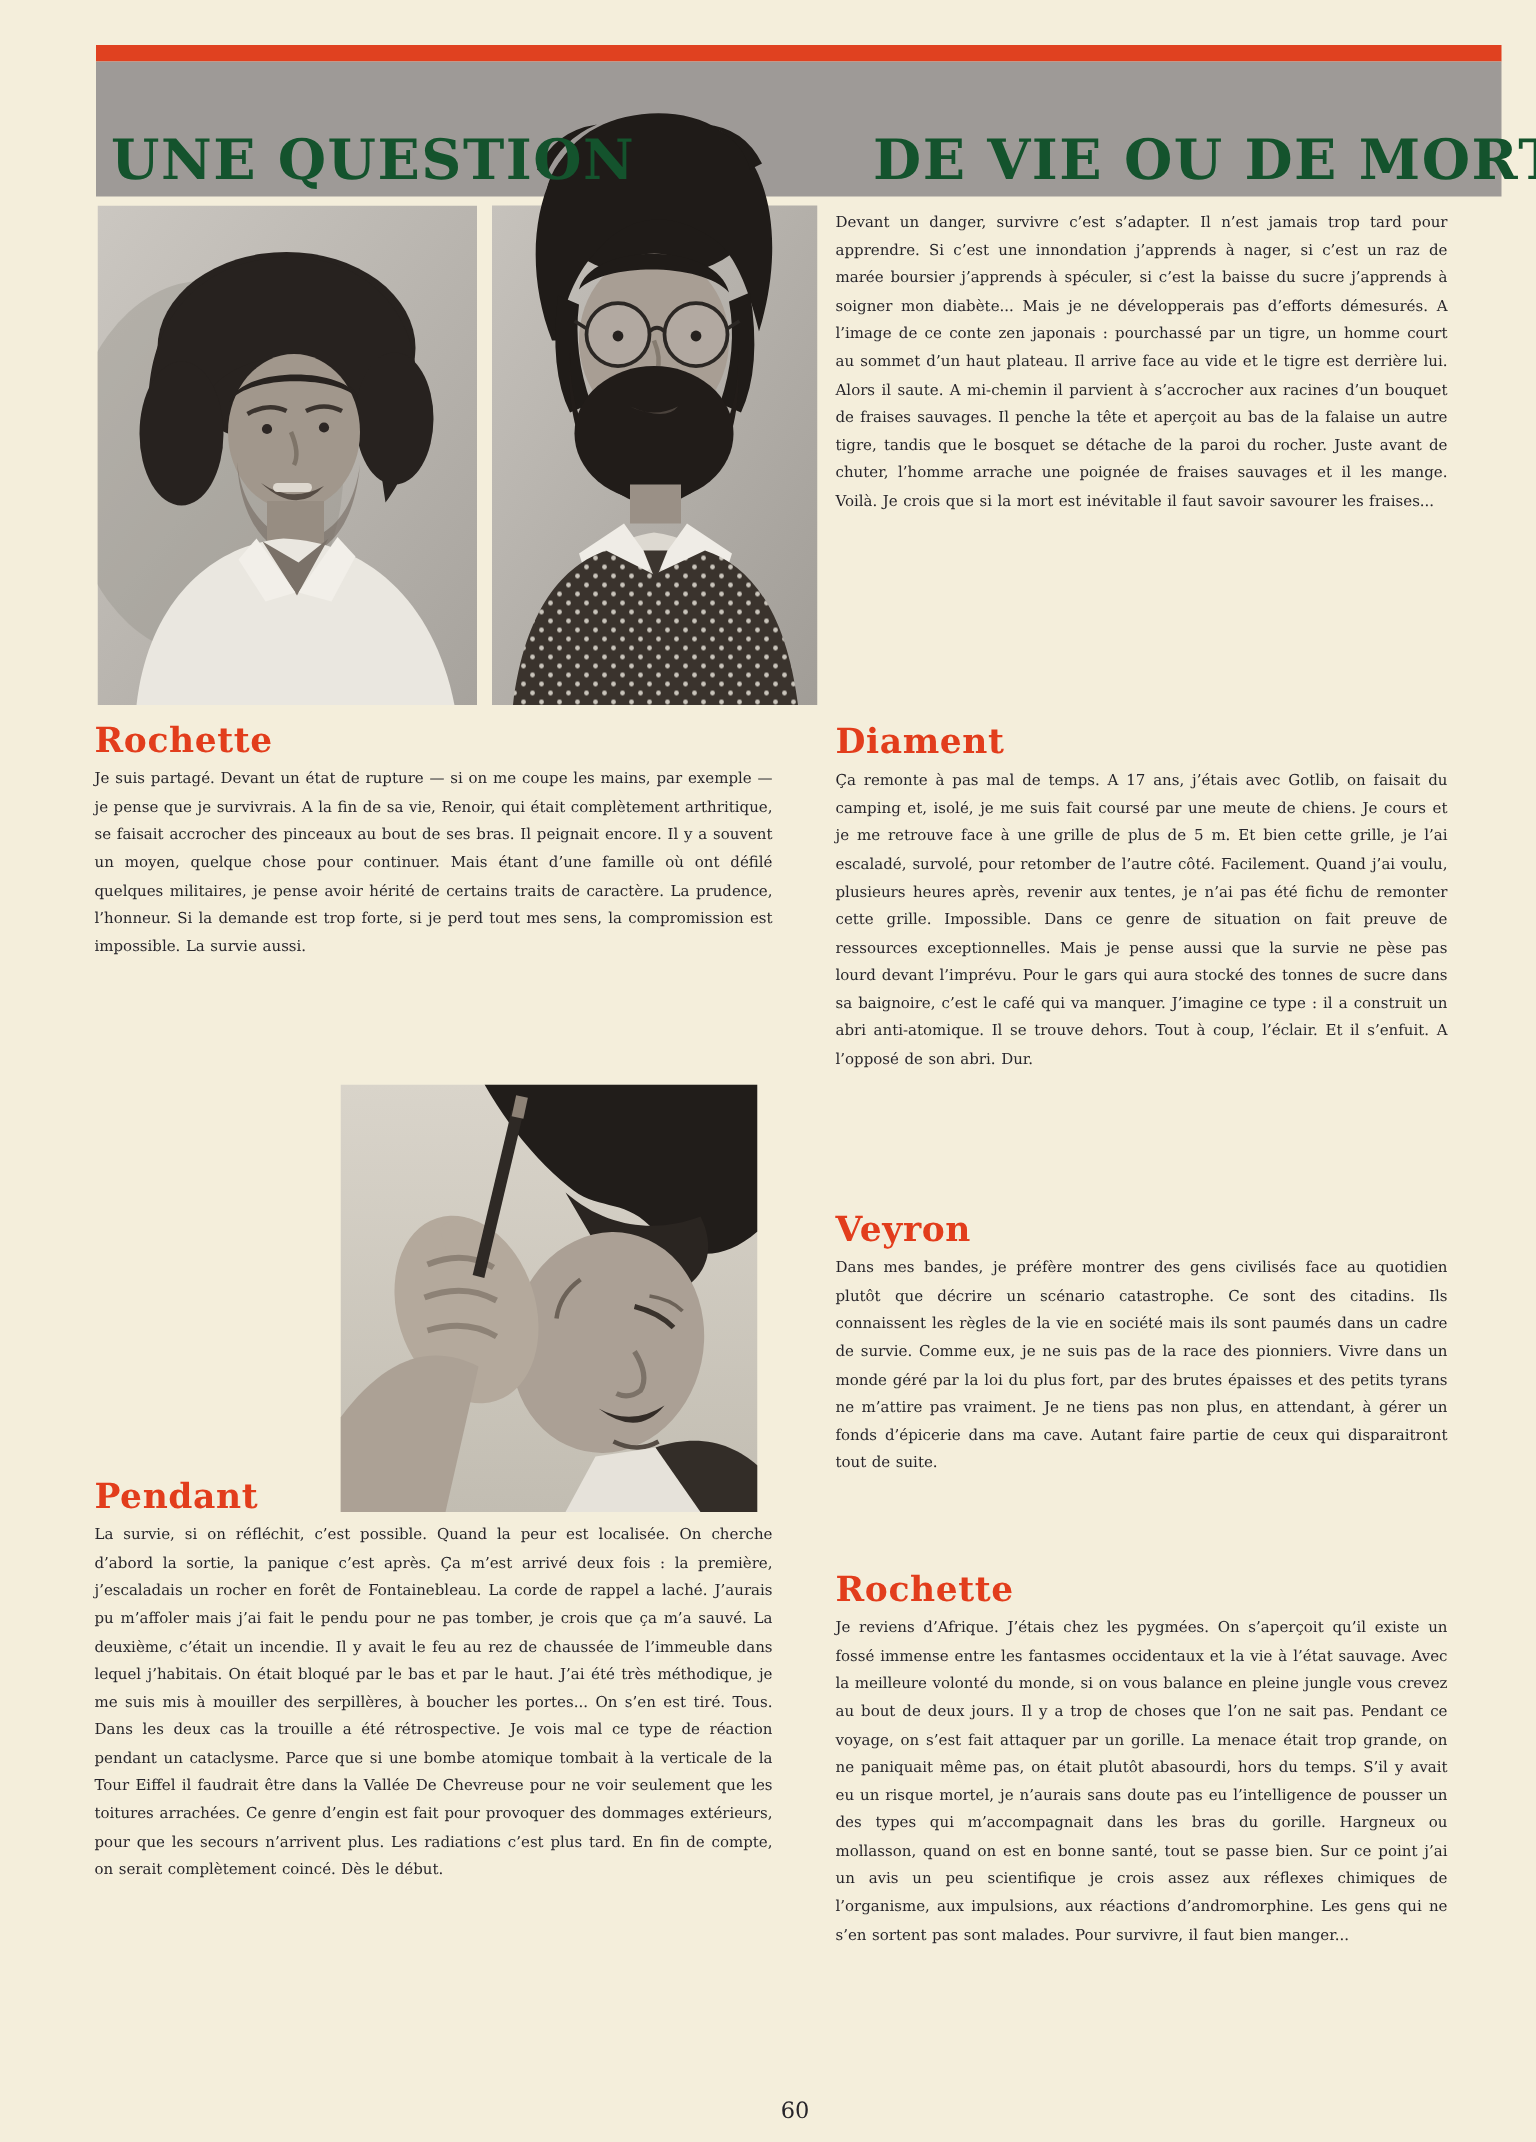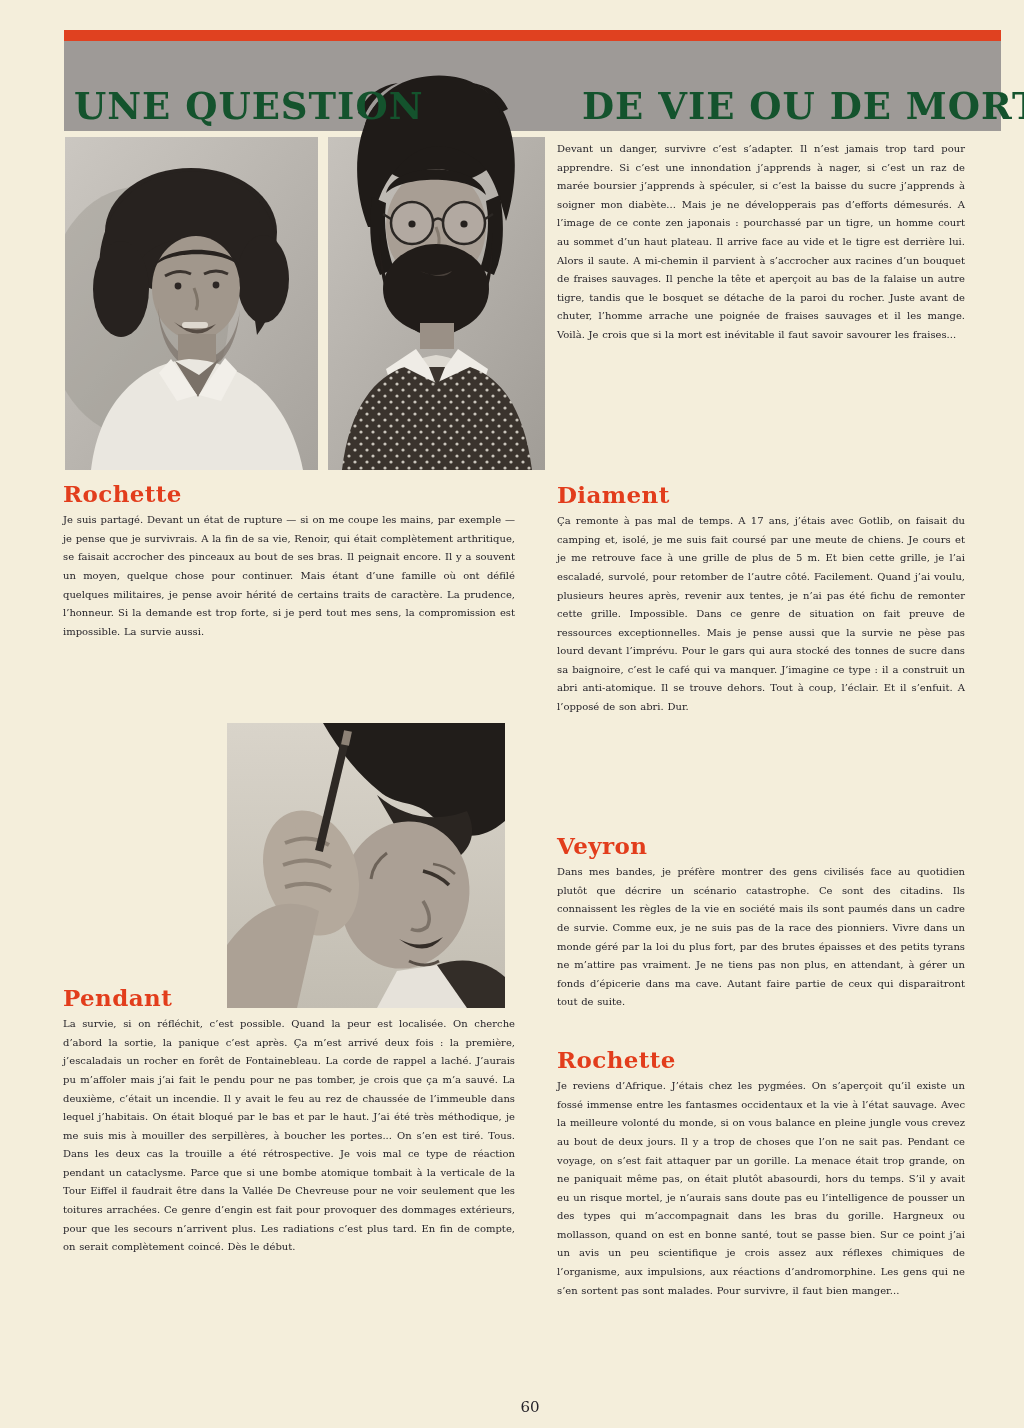--- a/index.html
+++ b/index.html
@@ -22,21 +22,21 @@
   .photo svg{display:block;}
   .photo-left{left:65px;top:137px;}
   .photo-top{left:328px;top:75px;}
   .photo-mid{left:227px;top:723px;}
   .section{position:absolute;z-index:2;}
   .col-left{left:63px;width:452px;}
   .col-right{left:557px;width:408px;}
   .sec-letendre{top:140px;}
   .sec-juillard{top:482px;}
   .sec-diament{top:483px;}
-  .sec-veyron{top:808px;margin-top:26px;}
+  .sec-veyron{top:808px;}
   .sec-wininger{top:986px;}
   .sec-rochette{top:1048px;}
   .heading{
     font-size:23px;font-weight:bold;color:#e23d1c;letter-spacing:.4px;
     margin:0 0 5px 0;line-height:1.05;
   }
   .bodytext{
     font-size:10px;line-height:18.6px;text-align:justify;margin:0;
     word-spacing:.5px;
   }

